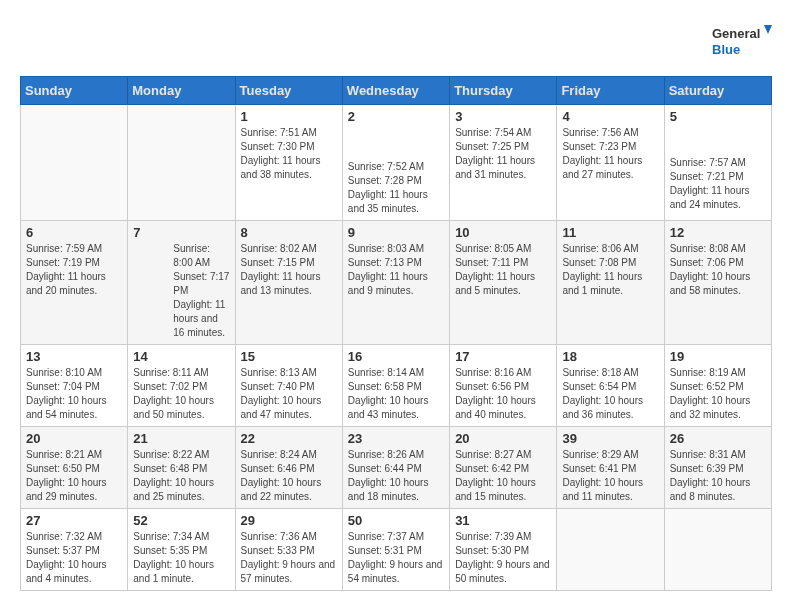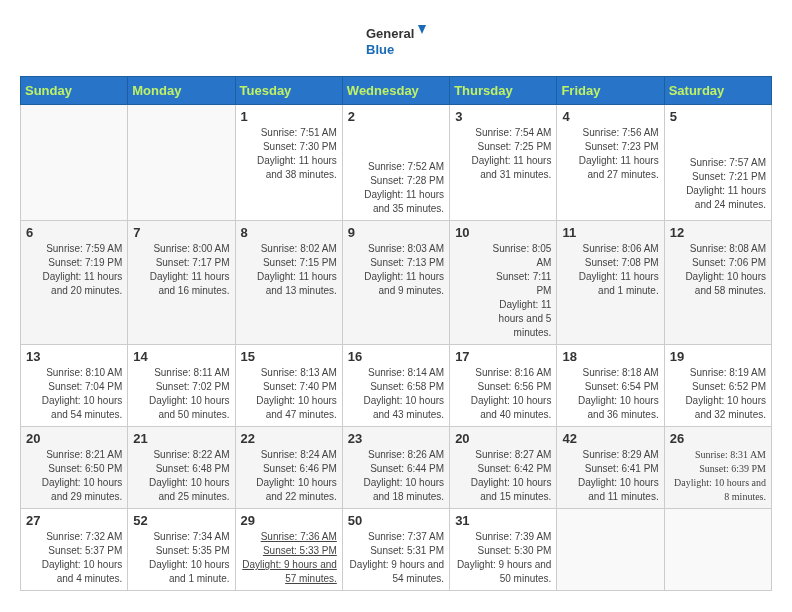--- a/index.html
+++ b/index.html
@@ -5,21 +5,21 @@
     * { box-sizing: border-box; margin: 0; padding: 0; }
     body {
       font-family: Arial, sans-serif;
       background: #fff;
       width: 792px;
       min-height: 612px;
       padding: 20px;
     }
     .header {
       display: flex;
-      justify-content: center;
+      justify-content: flex-end;
       align-items: flex-start;
       margin-bottom: 16px;
     }
     .logo {
       display: flex;
       align-items: center;
       gap: 6px;
     }
     .title-area {
       text-align: right;
@@ -33,21 +33,21 @@
       font-size: 16px;
       color: #555;
     }
     table {
       width: 100%;
       border-collapse: collapse;
       table-layout: fixed;
     }
     th {
       background-color: #2874c8;
-      color: #bef264;
+      color: #e5e5e5;
       font-size: 13px;
       font-weight: bold;
       padding: 6px 4px;
       text-align: left;
       border: 1px solid #1a5fa0;
     }
     td {
       vertical-align: top;
       border: 1px solid #ccc;
       padding: 4px 5px;
@@ -63,21 +63,20 @@
       font-size: 13px;
       font-weight: bold;
       color: #333;
       display: block;
       margin-bottom: 2px;
     }
     .day-info {
       font-size: 10px;
       color: #444;
       line-height: 1.4;
-      text-align: right;
     }
     .empty-cell {
       background: #f9f9f9;
     }
   </style>
 </head>
 <body>
 
 <div class="header">
   <div class="logo">
@@ -142,39 +141,39 @@
       </tr>
       <tr>
         <td>
           <span class="day-number">6</span>
           <div class="day-info" style="white-space: pre-line;">Sunrise: 7:59 AM
 Sunset: 7:19 PM
 Daylight: 11 hours and 20 minutes.</div>
         </td>
         <td>
           <span class="day-number">7</span>
-          <div class="day-info" style="white-space: pre-line;">Sunrise: 8:00 AM
+          <div class="day-info" style="white-space: pre-line; margin-left: 40px;">Sunrise: 8:00 AM
 Sunset: 7:17 PM
 Daylight: 11 hours and 16 minutes.</div>
         </td>
         <td>
           <span class="day-number">8</span>
           <div class="day-info" style="white-space: pre-line;">Sunrise: 8:02 AM
 Sunset: 7:15 PM
 Daylight: 11 hours and 13 minutes.</div>
         </td>
         <td>
           <span class="day-number">9</span>
           <div class="day-info" style="white-space: pre-line;">Sunrise: 8:03 AM
 Sunset: 7:13 PM
 Daylight: 11 hours and 9 minutes.</div>
         </td>
         <td>
           <span class="day-number">10</span>
-          <div class="day-info" style="white-space: pre-line; margin-left: 24px;">Sunrise: 8:05 AM
+          <div class="day-info" style="white-space: pre-line;">Sunrise: 8:05 AM
 Sunset: 7:11 PM
 Daylight: 11 hours and 5 minutes.</div>
         </td>
         <td>
           <span class="day-number">11</span>
           <div class="day-info" style="white-space: pre-line;">Sunrise: 8:06 AM
 Sunset: 7:08 PM
 Daylight: 11 hours and 1 minute.</div>
         </td>
         <td>
@@ -253,48 +252,48 @@
 Sunset: 6:44 PM
 Daylight: 10 hours and 18 minutes.</div>
         </td>
         <td>
           <span class="day-number">20</span>
           <div class="day-info" style="white-space: pre-line;">Sunrise: 8:27 AM
 Sunset: 6:42 PM
 Daylight: 10 hours and 15 minutes.</div>
         </td>
         <td>
-          <span class="day-number">42</span>
+          <span class="day-number">39</span>
           <div class="day-info" style="white-space: pre-line;">Sunrise: 8:29 AM
 Sunset: 6:41 PM
 Daylight: 10 hours and 11 minutes.</div>
         </td>
         <td>
           <span class="day-number">26</span>
-          <div class="day-info" style="white-space: pre-line; font-family: Liberation Serif, serif;">Sunrise: 8:31 AM
+          <div class="day-info" style="white-space: pre-line;">Sunrise: 8:31 AM
 Sunset: 6:39 PM
 Daylight: 10 hours and 8 minutes.</div>
         </td>
       </tr>
       <tr>
         <td>
           <span class="day-number">27</span>
           <div class="day-info" style="white-space: pre-line;">Sunrise: 7:32 AM
 Sunset: 5:37 PM
 Daylight: 10 hours and 4 minutes.</div>
         </td>
         <td>
           <span class="day-number">52</span>
           <div class="day-info" style="white-space: pre-line;">Sunrise: 7:34 AM
 Sunset: 5:35 PM
 Daylight: 10 hours and 1 minute.</div>
         </td>
         <td>
           <span class="day-number">29</span>
-          <div class="day-info" style="white-space: pre-line; text-decoration: underline;">Sunrise: 7:36 AM
+          <div class="day-info" style="white-space: pre-line;">Sunrise: 7:36 AM
 Sunset: 5:33 PM
 Daylight: 9 hours and 57 minutes.</div>
         </td>
         <td>
           <span class="day-number">50</span>
           <div class="day-info" style="white-space: pre-line;">Sunrise: 7:37 AM
 Sunset: 5:31 PM
 Daylight: 9 hours and 54 minutes.</div>
         </td>
         <td>

